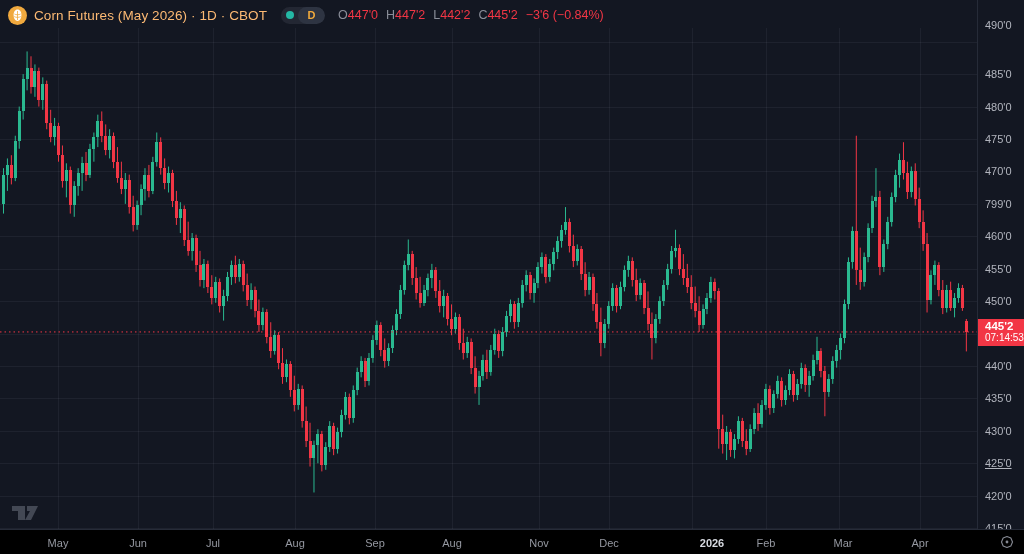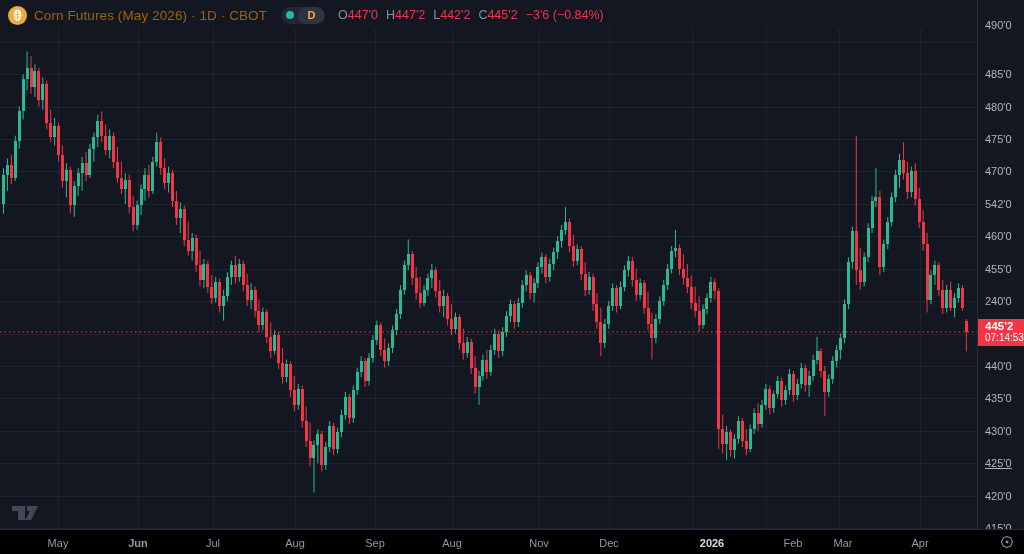--- a/index.html
+++ b/index.html
@@ -5,21 +5,21 @@
   html,body{margin:0;padding:0;background:#0b0e15;}
   .app{
     position:relative;width:1024px;height:554px;background:#131722;
     font-family:"Liberation Sans","DejaVu Sans",sans-serif;overflow:hidden;
     -webkit-font-smoothing:antialiased;
   }
   #chart-svg{position:absolute;left:0;top:0;}
   
   .hdr{position:absolute;left:8px;top:4px;height:22px;display:flex;align-items:center;z-index:30;}
   .sym-icon{width:19px;height:19px;border-radius:50%;background:#f0a93e;display:flex;align-items:center;justify-content:center;margin-right:7px;}
-  .title{font-size:13.5px;color:#a16207;letter-spacing:.1px;white-space:nowrap;}
+  .title{font-size:13.5px;color:#fdba74;letter-spacing:.1px;white-space:nowrap;}
   .pill{display:flex;align-items:center;margin-left:14px;background:#232733;border-radius:9px;height:17px;overflow:hidden;}
   .pill .dot-seg{display:flex;align-items:center;justify-content:center;width:17px;height:17px;}
   .pill .dot{width:8px;height:8px;border-radius:50%;background:#24b8a5;}
   .pill .tf{background:#2e3442;height:17px;min-width:17px;display:flex;align-items:center;justify-content:center;
     font-size:11px;font-weight:bold;color:#f2aa3c;border-radius:9px;padding:0 5px;}
   .ohlc{display:flex;align-items:center;margin-left:13px;font-size:12.5px;white-space:nowrap;}
   .ohlc .pair{margin-right:8px;}
   .ohlc .k{color:#8a8e99;}
   .ohlc .v{color:#f23645;}
   .chg{color:#f23645;font-size:12.5px;}
@@ -1089,50 +1089,50 @@
   <div class="price-axis" id="price-axis">
     <div class="price-tag" id="price-tag" style="top: 318.948px;">
       <div class="p">445'2</div>
       <div class="cd">07:14:53</div>
     </div>
   <div class="ptick" style="top: 25px;">490'0</div>
       <div class="ptick" style="top: 74.13px;">485'0</div>
       <div class="ptick" style="top: 106.56px;">480'0</div>
       <div class="ptick" style="top: 138.99px;">475'0</div>
       <div class="ptick" style="top: 171.42px;">470'0</div>
-      <div class="ptick" style="top: 203.85px;">542'0</div>
+      <div class="ptick" style="top: 203.85px;">799'0</div>
       <div class="ptick" style="top: 236.28px;">460'0</div>
       <div class="ptick" style="top: 268.71px;">455'0</div>
-      <div class="ptick" style="top: 301.14px;">240'0</div>
+      <div class="ptick" style="top: 301.14px;">450'0</div>
       <div class="ptick" style="top: 333.57px;">445'0</div>
       <div class="ptick" style="top: 366px;">440'0</div>
       <div class="ptick" style="top: 398.43px;">435'0</div>
       <div class="ptick" style="top: 430.86px;">430'0</div>
       <div class="ptick" style="top: 463.29px; text-decoration: underline;">425'0</div>
       <div class="ptick" style="top: 495.72px;">420'0</div>
       <div class="ptick" style="top: 528.15px;">415'0</div>
     </div>
 
   <div class="time-axis" id="time-axis">
     <span class="axis-gear">
       <svg width="14" height="14" viewBox="-8 -8 16 16">
         <polygon points="0,-6.3 4.4,-4.5 6.3,0 4.4,4.5 0,6.3 -4.4,4.5 -6.3,0 -4.4,-4.5" fill="none" stroke="#868993" stroke-width="1.3" stroke-linejoin="round"></polygon>
         <circle cx="0" cy="0" r="1.6" fill="#868993"></circle>
       </svg>
     </span>
   <div class="ttick" style="left: 58px;">May</div>
-      <div class="ttick" style="left: 138px; font-weight: bold;">Jun</div>
+      <div class="ttick" style="left: 138px;">Jun</div>
       <div class="ttick" style="left: 213px;">Jul</div>
       <div class="ttick" style="left: 295px;">Aug</div>
       <div class="ttick" style="left: 375px;">Sep</div>
       <div class="ttick" style="left: 452px;">Aug</div>
       <div class="ttick" style="left: 539px;">Nov</div>
       <div class="ttick" style="left: 609px;">Dec</div>
       <div class="ttick major" style="left: 712px;">2026</div>
-      <div class="ttick" style="left: 793px;">Feb</div>
+      <div class="ttick" style="left: 766px;">Feb</div>
       <div class="ttick" style="left: 839px; padding-left: 8px;">Mar</div>
       <div class="ttick" style="left: 920px;">Apr</div>
     </div>
 
   <div class="tv-logo">
     <svg width="30" height="22" viewBox="0 0 30 22">
       <path d="M2 5 h13 v14 h-7 v-9 h-6 z" fill="#4c515d"></path>
       <path d="M17 5 h11 l-7 14 h-6 l5 -9 h-3 z" fill="#4c515d"></path>
     </svg>
   </div>

